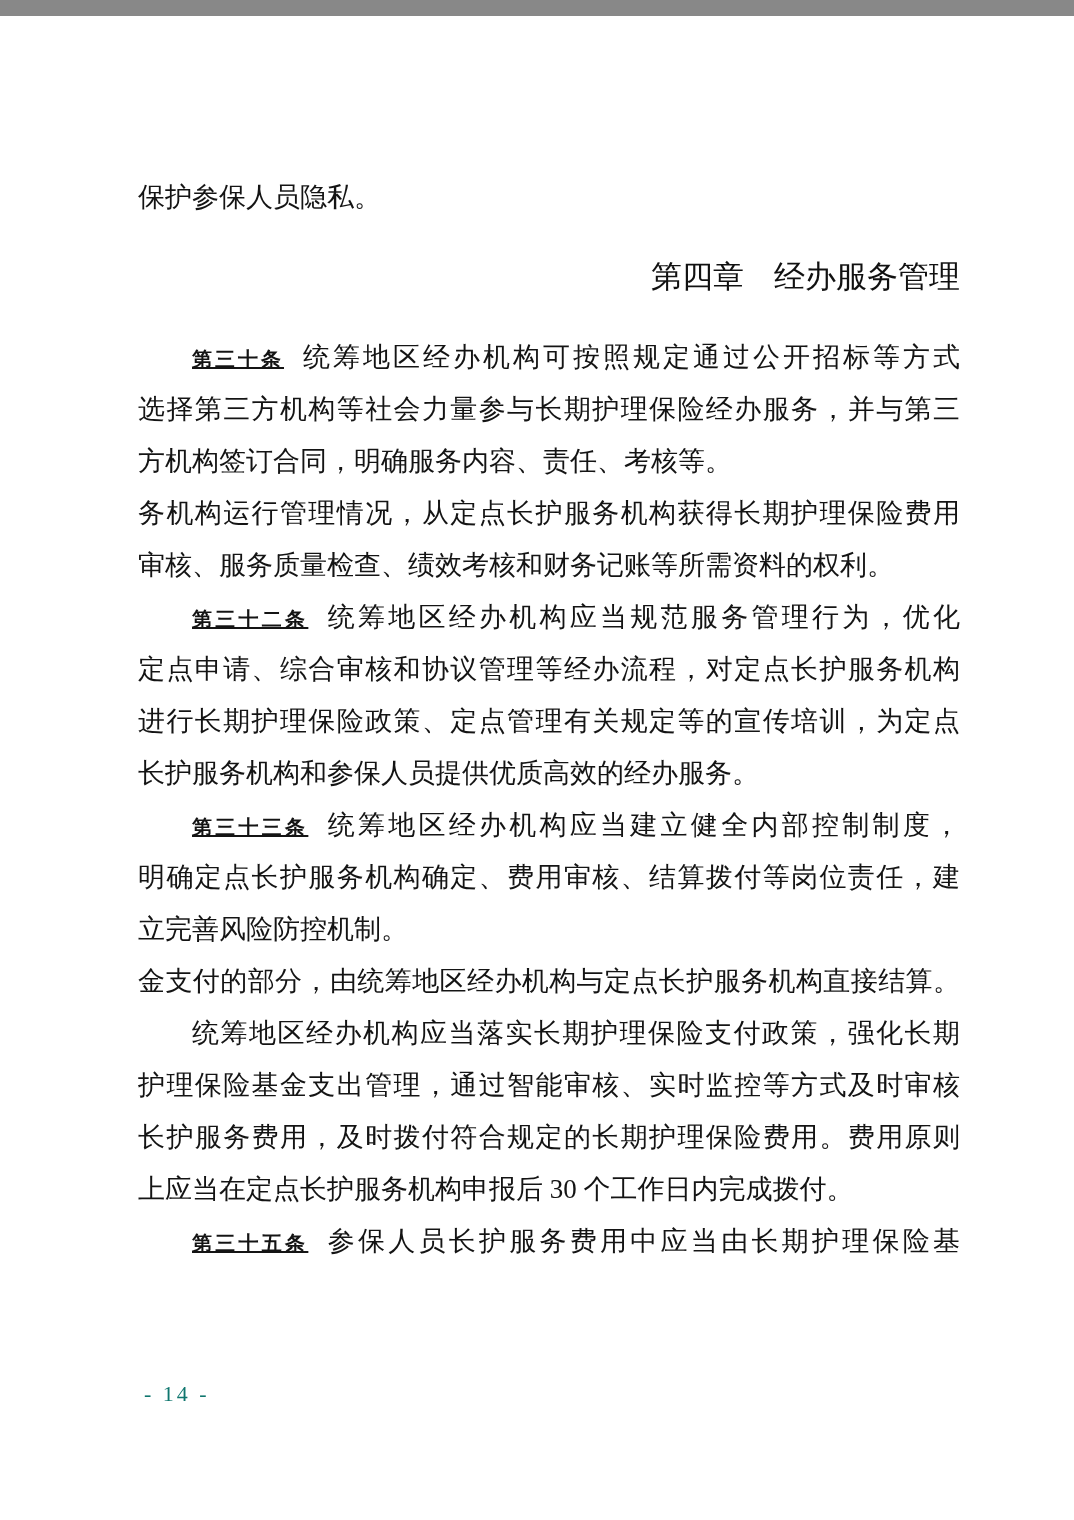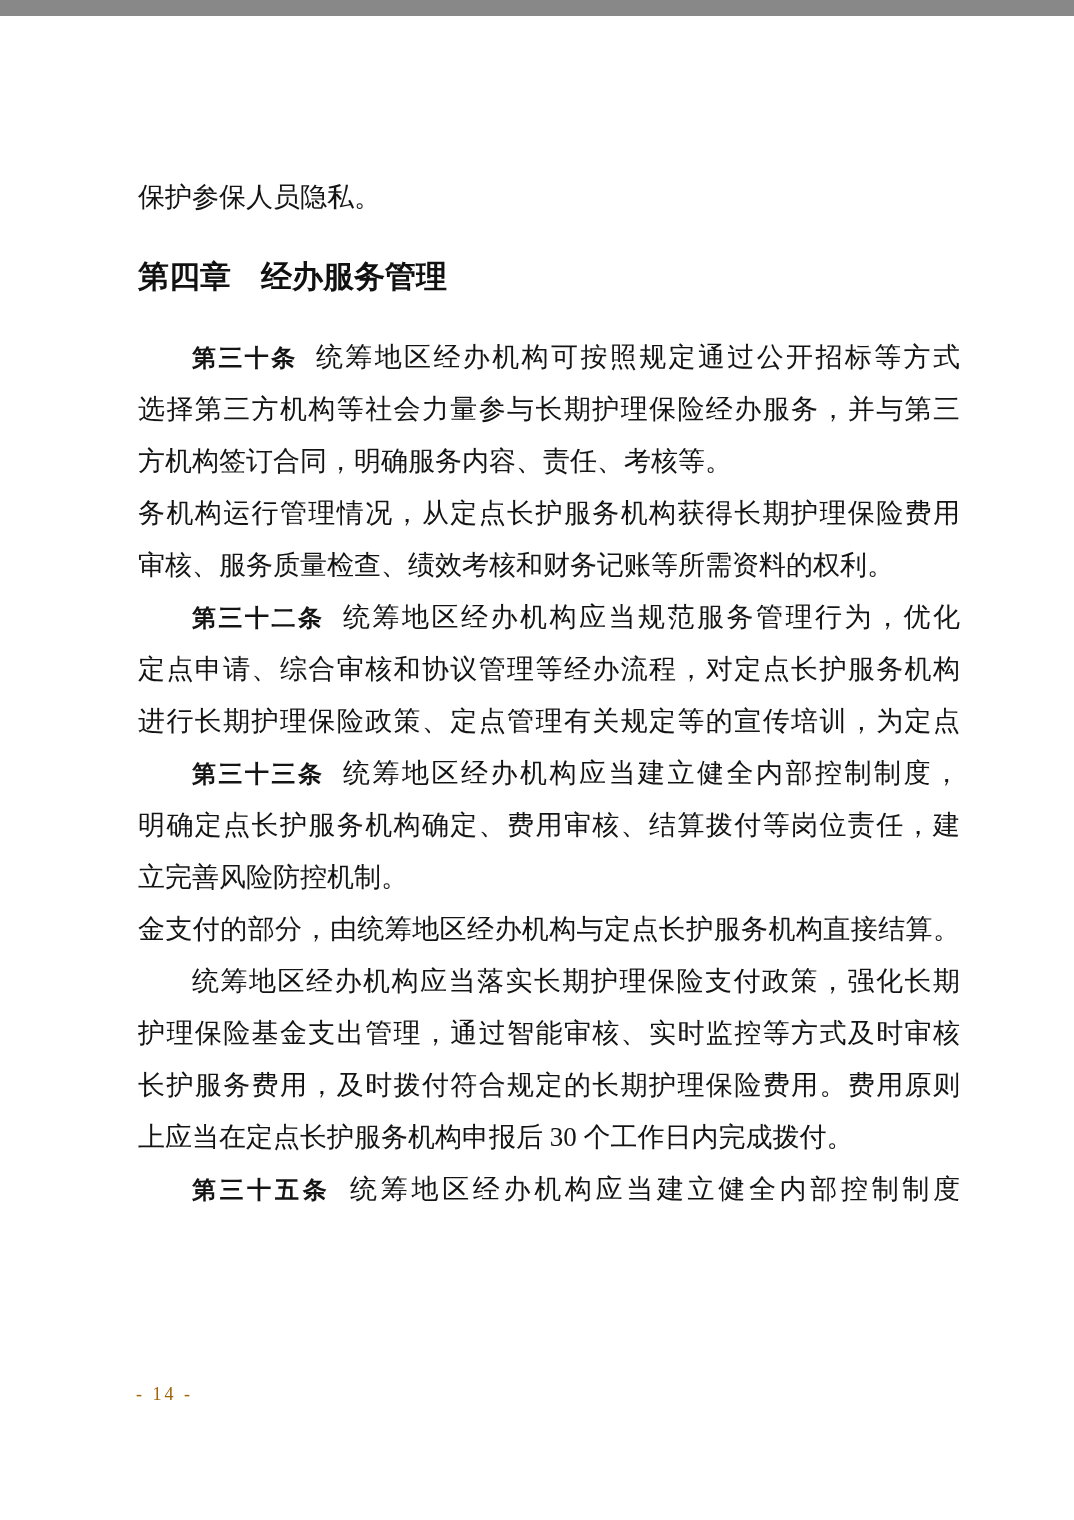--- a/index.html
+++ b/index.html
@@ -32,48 +32,49 @@
     text-align-last: justify;
   }
   .line.end {
     text-align-last: left;
   }
   .line.lead {
     padding-left: 54px;
   }
   .artnum {
     font-weight: bold;
-    font-size: 24px;
+    font-size: 20px;
+    text-decoration: underline;
   }
   .gap {
     display: inline-block;
     width: 16px;
   }
   .chapter {
     margin: 28px 0;
     height: 52px;
     line-height: 52px;
     font-family: "Liberation Sans", sans-serif;
-    font-weight: bold;
+    font-weight: normal;
     font-size: 31px;
-    text-align: left;
+    text-align: right;
     color: #111111;
   }
   .hgap {
     display: inline-block;
     width: 30px;
   }
   .footer {
     position: absolute;
-    left: 136px;
+    left: 144px;
     top: 1358px;
-    font-size: 18px;
+    font-size: 22px;
     line-height: 40px;
     letter-spacing: 3px;
-    color: #a16207;
+    color: #0f766e;
   }
 </style>
 </head>
 <body>
 
 <div class="page">
   <div class="content">
 
     <div class="line end">保护参保人员隐私。</div>
 
@@ -87,39 +88,40 @@
 
     <div class="para">
       <div class="line">务机构运行管理情况，从定点长护服务机构获得长期护理保险费用</div>
       <div class="line end">审核、服务质量检查、绩效考核和财务记账等所需资料的权利。</div>
     </div>
 
     <div class="para">
       <div class="line lead"><span class="artnum">第三十二条</span><span class="gap"></span><span>统筹地区经办机构应当规范服务管理行为，优化</span></div>
       <div class="line">定点申请、综合审核和协议管理等经办流程，对定点长护服务机构</div>
       <div class="line">进行长期护理保险政策、定点管理有关规定等的宣传培训，为定点</div>
+      <div class="line end">长护服务机构和参保人员提供优质高效的经办服务。</div>
     </div>
 
     <div class="para">
       <div class="line lead"><span class="artnum">第三十三条</span><span class="gap"></span><span>统筹地区经办机构应当建立健全内部控制制度，</span></div>
       <div class="line">明确定点长护服务机构确定、费用审核、结算拨付等岗位责任，建</div>
       <div class="line end">立完善风险防控机制。</div>
     </div>
 
     <div class="para">
       <div class="line">金支付的部分，由统筹地区经办机构与定点长护服务机构直接结算。</div>
     </div>
 
     <div class="para">
       <div class="line lead"><span>统筹地区经办机构应当落实长期护理保险支付政策，强化长期</span></div>
       <div class="line">护理保险基金支出管理，通过智能审核、实时监控等方式及时审核</div>
       <div class="line">长护服务费用，及时拨付符合规定的长期护理保险费用。费用原则</div>
       <div class="line end">上应当在定点长护服务机构申报后 30 个工作日内完成拨付。</div>
     </div>
 
     <div class="para">
-      <div class="line lead"><span class="artnum">第三十五条</span><span class="gap"></span><span>统筹地区经办机构应当建立健全内部控制制度</span></div>
+      <div class="line lead"><span class="artnum">第三十五条</span><span class="gap"></span><span>参保人员长护服务费用中应当由长期护理保险基</span></div>
     </div>
 
   </div>
 
   <div class="footer">- 14 -</div>
 </div>
 
 </body></html>

